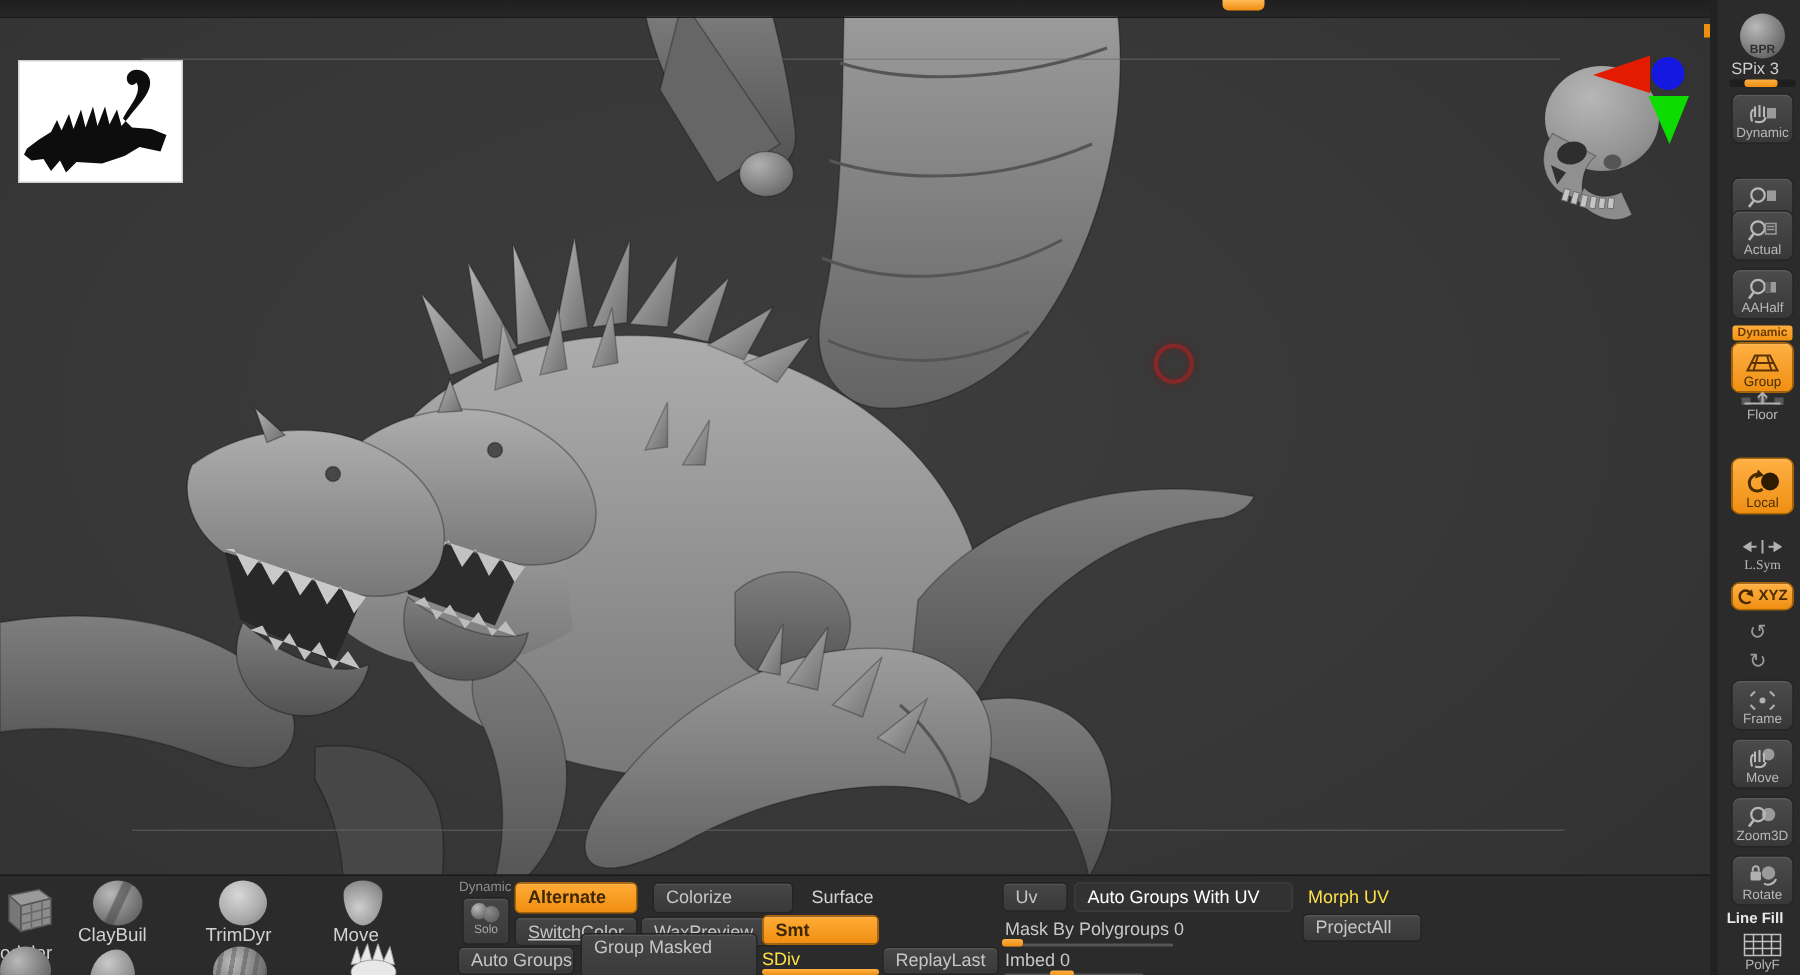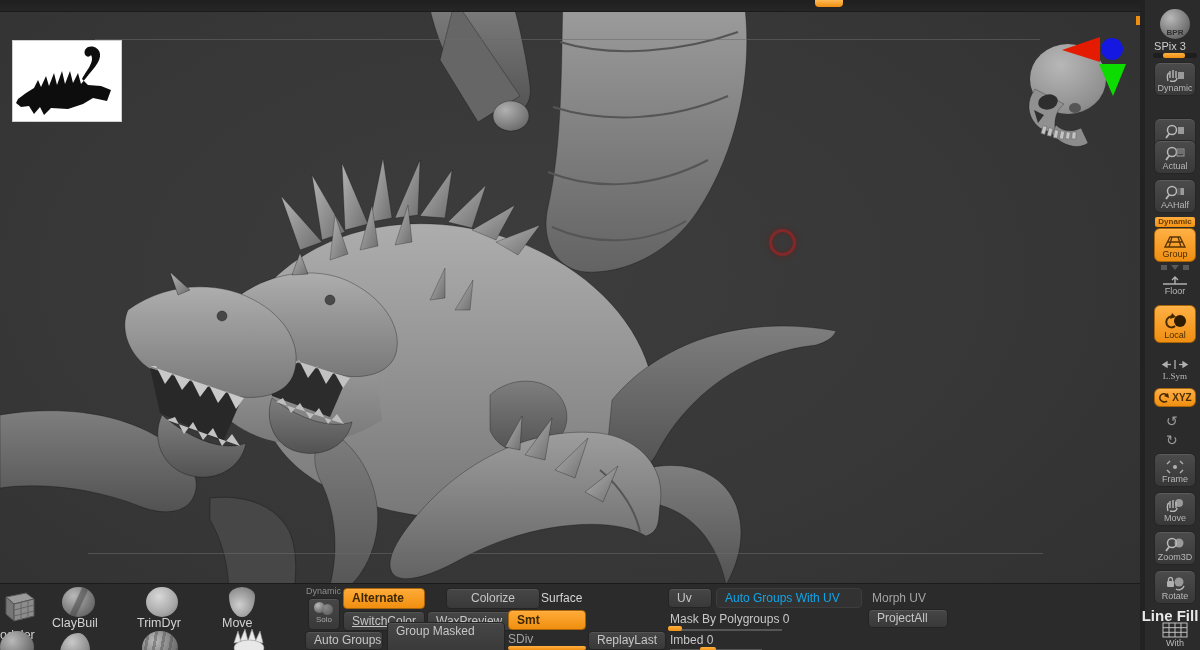--- a/index.html
+++ b/index.html
@@ -27,35 +27,35 @@
   #right-toolbar { position:absolute; left:1140px; top:0; width:60px; height:650px;
               background:#2b2b2b; border-left:5px solid #222; }
   .rbtn { position:absolute; left:9px; width:42px;
           background:linear-gradient(#4b4b4b,#383838); border:1px solid #252525;
           border-radius:6px; box-shadow:inset 0 1px 0 rgba(255,255,255,.09);
           color:#b8b8b8; font-size:9px; text-align:center;
           display:flex; flex-direction:column; align-items:center; justify-content:flex-end;
           padding-bottom:2px; }
   .rbtn svg { display:block; }
   .rbtn.orange { background:linear-gradient(#ffb044,#ef8f12); border-color:#a96408; color:#4a2d02; }
-  .rlabel { position:absolute; width:60px; left:-5px; text-align:center; color:#b8b8b8; font-size:15px; }
+  .rlabel { position:absolute; width:60px; left:-5px; text-align:center; color:#b8b8b8; font-size:10px; }
   .sphere { border-radius:50%; background:radial-gradient(circle at 35% 30%, #b9b9b9, #7c7c7c 55%, #4e4e4e 100%); }
 
   
   #bottom-bar { position:absolute; left:0; top:583px; width:1140px; height:67px;
               background:#2b2b2b; border-top:1px solid #1b1b1b; overflow:hidden; }
   .bbtn { position:absolute; background:linear-gradient(#464646,#393939);
           border:1px solid #242424; border-radius:4px;
           box-shadow:inset 0 1px 0 rgba(255,255,255,.08);
           color:#c6c6c6; font-size:12px; line-height:18px; padding:0 8px;
           white-space:nowrap; z-index:2; }
   .bbtn.orange { background:linear-gradient(#ffab38,#f08f10); border-color:#a96408; color:#3e2703; font-weight:bold; }
-  .bbtn.recessed { background:#323232; border-color:#3d3d3d; color:#0ea5e9; box-shadow:none; }
+  .bbtn.recessed { background:#323232; border-color:#3d3d3d; color:#ffffff; box-shadow:none; }
   .btext { position:absolute; color:#c8c8c8; font-size:12px; white-space:nowrap; z-index:2; }
-  .btext.dim { color:#a3a3a3; }
+  .btext.dim { color:#fde047; }
   .slider-track { position:absolute; height:2px; background:#555; z-index:2; }
   .slider-handle { position:absolute; background:linear-gradient(#ffb044,#ef8f12); border-radius:2px; z-index:3; }
   .brush-label { position:absolute; color:#d2d2d2; font-size:12.5px; z-index:2; white-space:nowrap; }
   .thumb { position:absolute; z-index:2; }
 </style>
 </head>
 <body>
 
 <div id="stage">
 
@@ -274,21 +274,21 @@
         </svg>
       <span>Group</span>
     </div>
 
     <div class="abs" style="left:16px;top:265px;width:28px;height:6px;display:flex;gap:4px;">
       <span style="width:7px;height:5px;background:#585858;display:block;"></span>
       <span style="width:0;height:0;border-left:4px solid transparent;border-right:4px solid transparent;border-top:5px solid #585858;display:block;"></span>
       <span style="width:7px;height:5px;background:#585858;display:block;"></span>
     </div>
 
-    <div class="rbtn" style="top:271px;height:27px;background:none;border:none;box-shadow:none;text-align:center;">
+    <div class="rbtn" style="top:256px;height:27px;background:none;border:none;box-shadow:none;text-align:center;">
       <svg width="26" height="12" viewBox="0 0 26 12">
           <g stroke="#b0b0b0" fill="none" stroke-width="1.4">
             <path d="M1,10 H25 M13,10 V4 M10,6 L13,3 L16,6"></path>
           </g>
         </svg>
       <span>Floor</span>
     </div>
 
     <div class="rbtn orange" style="top:305px;height:38px;">
       <svg width="24" height="17" viewBox="0 0 24 17">
@@ -363,21 +363,21 @@
     </div>
 
     <div class="rlabel" style="top:607px;font-weight:bold;color:#e8e8e8;">Line Fill</div>
     <div class="rbtn" style="top:618px;height:32px;background:none;border:none;box-shadow:none;">
       <svg width="26" height="16" viewBox="0 0 26 16">
           <g stroke="#c0c0c0" fill="none" stroke-width="1">
             <rect x="1" y="1" width="24" height="14"></rect>
             <path d="M1,5.7 H25 M1,10.3 H25 M7,1 V15 M13,1 V15 M19,1 V15"></path>
           </g>
         </svg>
-      <span>With</span>
+      <span>PolyF</span>
     </div>
   </div>
 
   <div id="bottom-bar">
 
     <svg class="thumb" width="42" height="38" viewBox="0 0 42 38" style="left:0;top:3px;">
       <g stroke="#555" stroke-width="1">
           <polygon points="6,10 26,6 34,12 14,17" fill="#9a9a9a"></polygon>
           <polygon points="6,10 14,17 14,34 6,27" fill="#777"></polygon>
           <polygon points="14,17 34,12 34,29 14,34" fill="#8c8c8c"></polygon>
@@ -413,21 +413,21 @@
     <span class="btext" style="left:306px;top:2px;font-size:9px;color:#8d8d8d;">Dynamic</span>
     <div class="bbtn" style="left:308px;top:14px;width:32px;height:32px;padding:0;text-align:center;">
       <div style="position:relative;height:16px;">
         <span class="sphere" style="position:absolute;left:5px;top:3px;width:11px;height:11px;"></span>
         <span class="sphere" style="position:absolute;left:13px;top:5px;width:11px;height:11px;background:radial-gradient(circle at 35% 30%,#8b8b8b,#555);"></span>
       </div>
       <span style="font-size:8px;line-height:10px;color:#a8a8a8;display:block;">Solo</span>
     </div>
 
     <div class="bbtn orange" style="left:343px;top:4px;width:82px;height:21px;line-height:19px;"><span>Alternate</span></div>
-    <div class="bbtn" style="left:446px;top:4px;width:94px;height:21px;line-height:19px;text-align:center;"><span>Colorize</span></div>
+    <div class="bbtn" style="left:435px;top:4px;width:94px;height:21px;line-height:19px;"><span>Colorize</span></div>
     <span class="btext" style="left:541px;top:7px;color:#d4d4d4;">Surface</span>
     <div class="bbtn" style="left:668px;top:4px;width:44px;height:20px;"><span>Uv</span></div>
     <div class="bbtn recessed" style="left:716px;top:4px;width:146px;height:20px;"><span>Auto Groups With UV</span></div>
     <span class="btext dim" style="left:872px;top:7px;">Morph UV</span>
 
     <div class="bbtn" style="left:343px;top:27px;width:82px;height:20px;text-decoration:underline;"><span>SwitchColor</span></div>
     <div class="bbtn" style="left:427px;top:27px;width:94px;height:20px;"><span>WaxPreview</span></div>
     <div class="bbtn orange" style="left:508px;top:26px;width:78px;height:20px;"><span>Smt</span></div>
 
     <span class="btext" style="left:670px;top:28px;">Mask By Polygroups 0</span>

